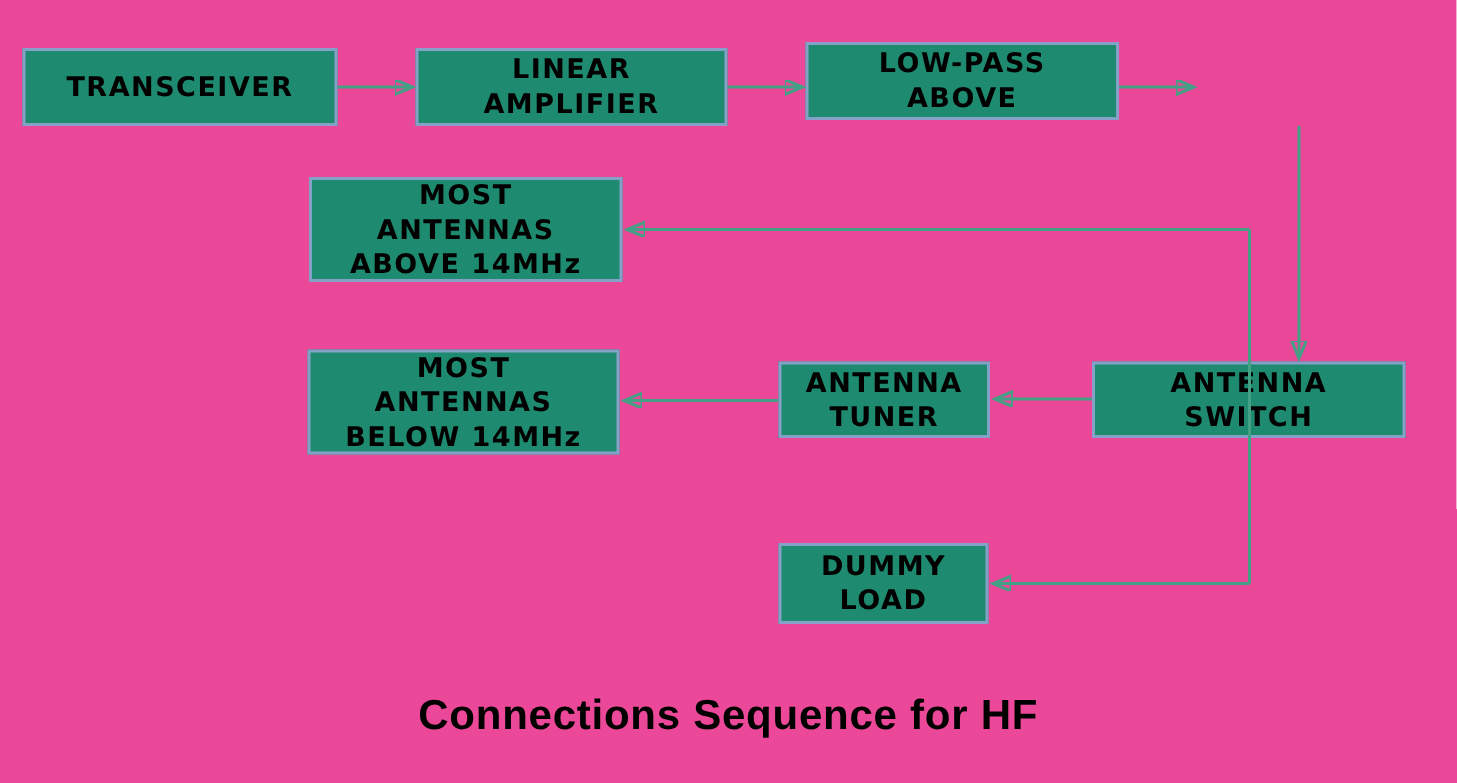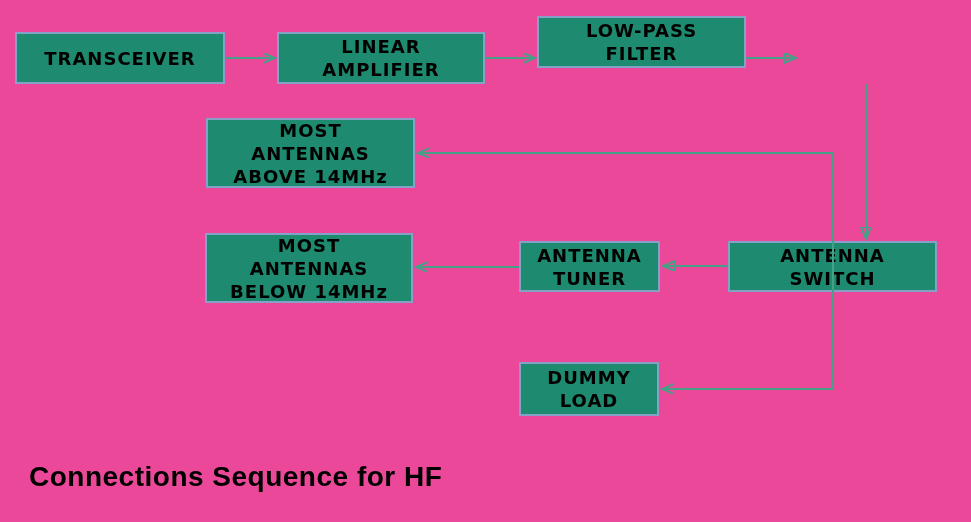--- a/index.html
+++ b/index.html
@@ -42,47 +42,46 @@
   }
   .connectors path, .connectors line {
     stroke: #44A186;
     stroke-width: 2;
     fill: none;
   }
   .diagram-title {
     position: absolute;
     left: 0; right: 0;
     top: 461px;
-    text-align: left;
+    text-align: center;
     font-family: "Liberation Sans", sans-serif;
     font-weight: bold;
     font-size: 28px;
     letter-spacing: 0.5px;
     color: #000000;
     z-index: 1;
-    margin-left: 29px;
   }
 </style>
 </head>
 <body>
 
 <div class="canvas">
 
   <div class="box" style="left:15px; top:32px; width:210px; height:52px;">
     <span>TRANSCEIVER</span>
   </div>
 
   <div class="box" style="left:277px; top:32px; width:208px; height:52px;justify-content:center;">
     <span>LINEAR</span>
     <span>AMPLIFIER</span>
   </div>
 
-  <div class="box" style="left:537px; top:16px; width:209px; height:52px;">
+  <div class="box" style="left:537px; top:28px; width:209px; height:52px;">
     <span>LOW-PASS</span>
-    <span>FILTER</span>
+    <span>ABOVE</span>
   </div>
 
 
   <div class="box" style="left:206px; top:118px; width:209px; height:70px;">
     <span>MOST</span>
     <span>ANTENNAS</span>
     <span>ABOVE 14MHz</span>
   </div>
 
   <div class="box" style="left:205px; top:233px; width:208px; height:70px;">

